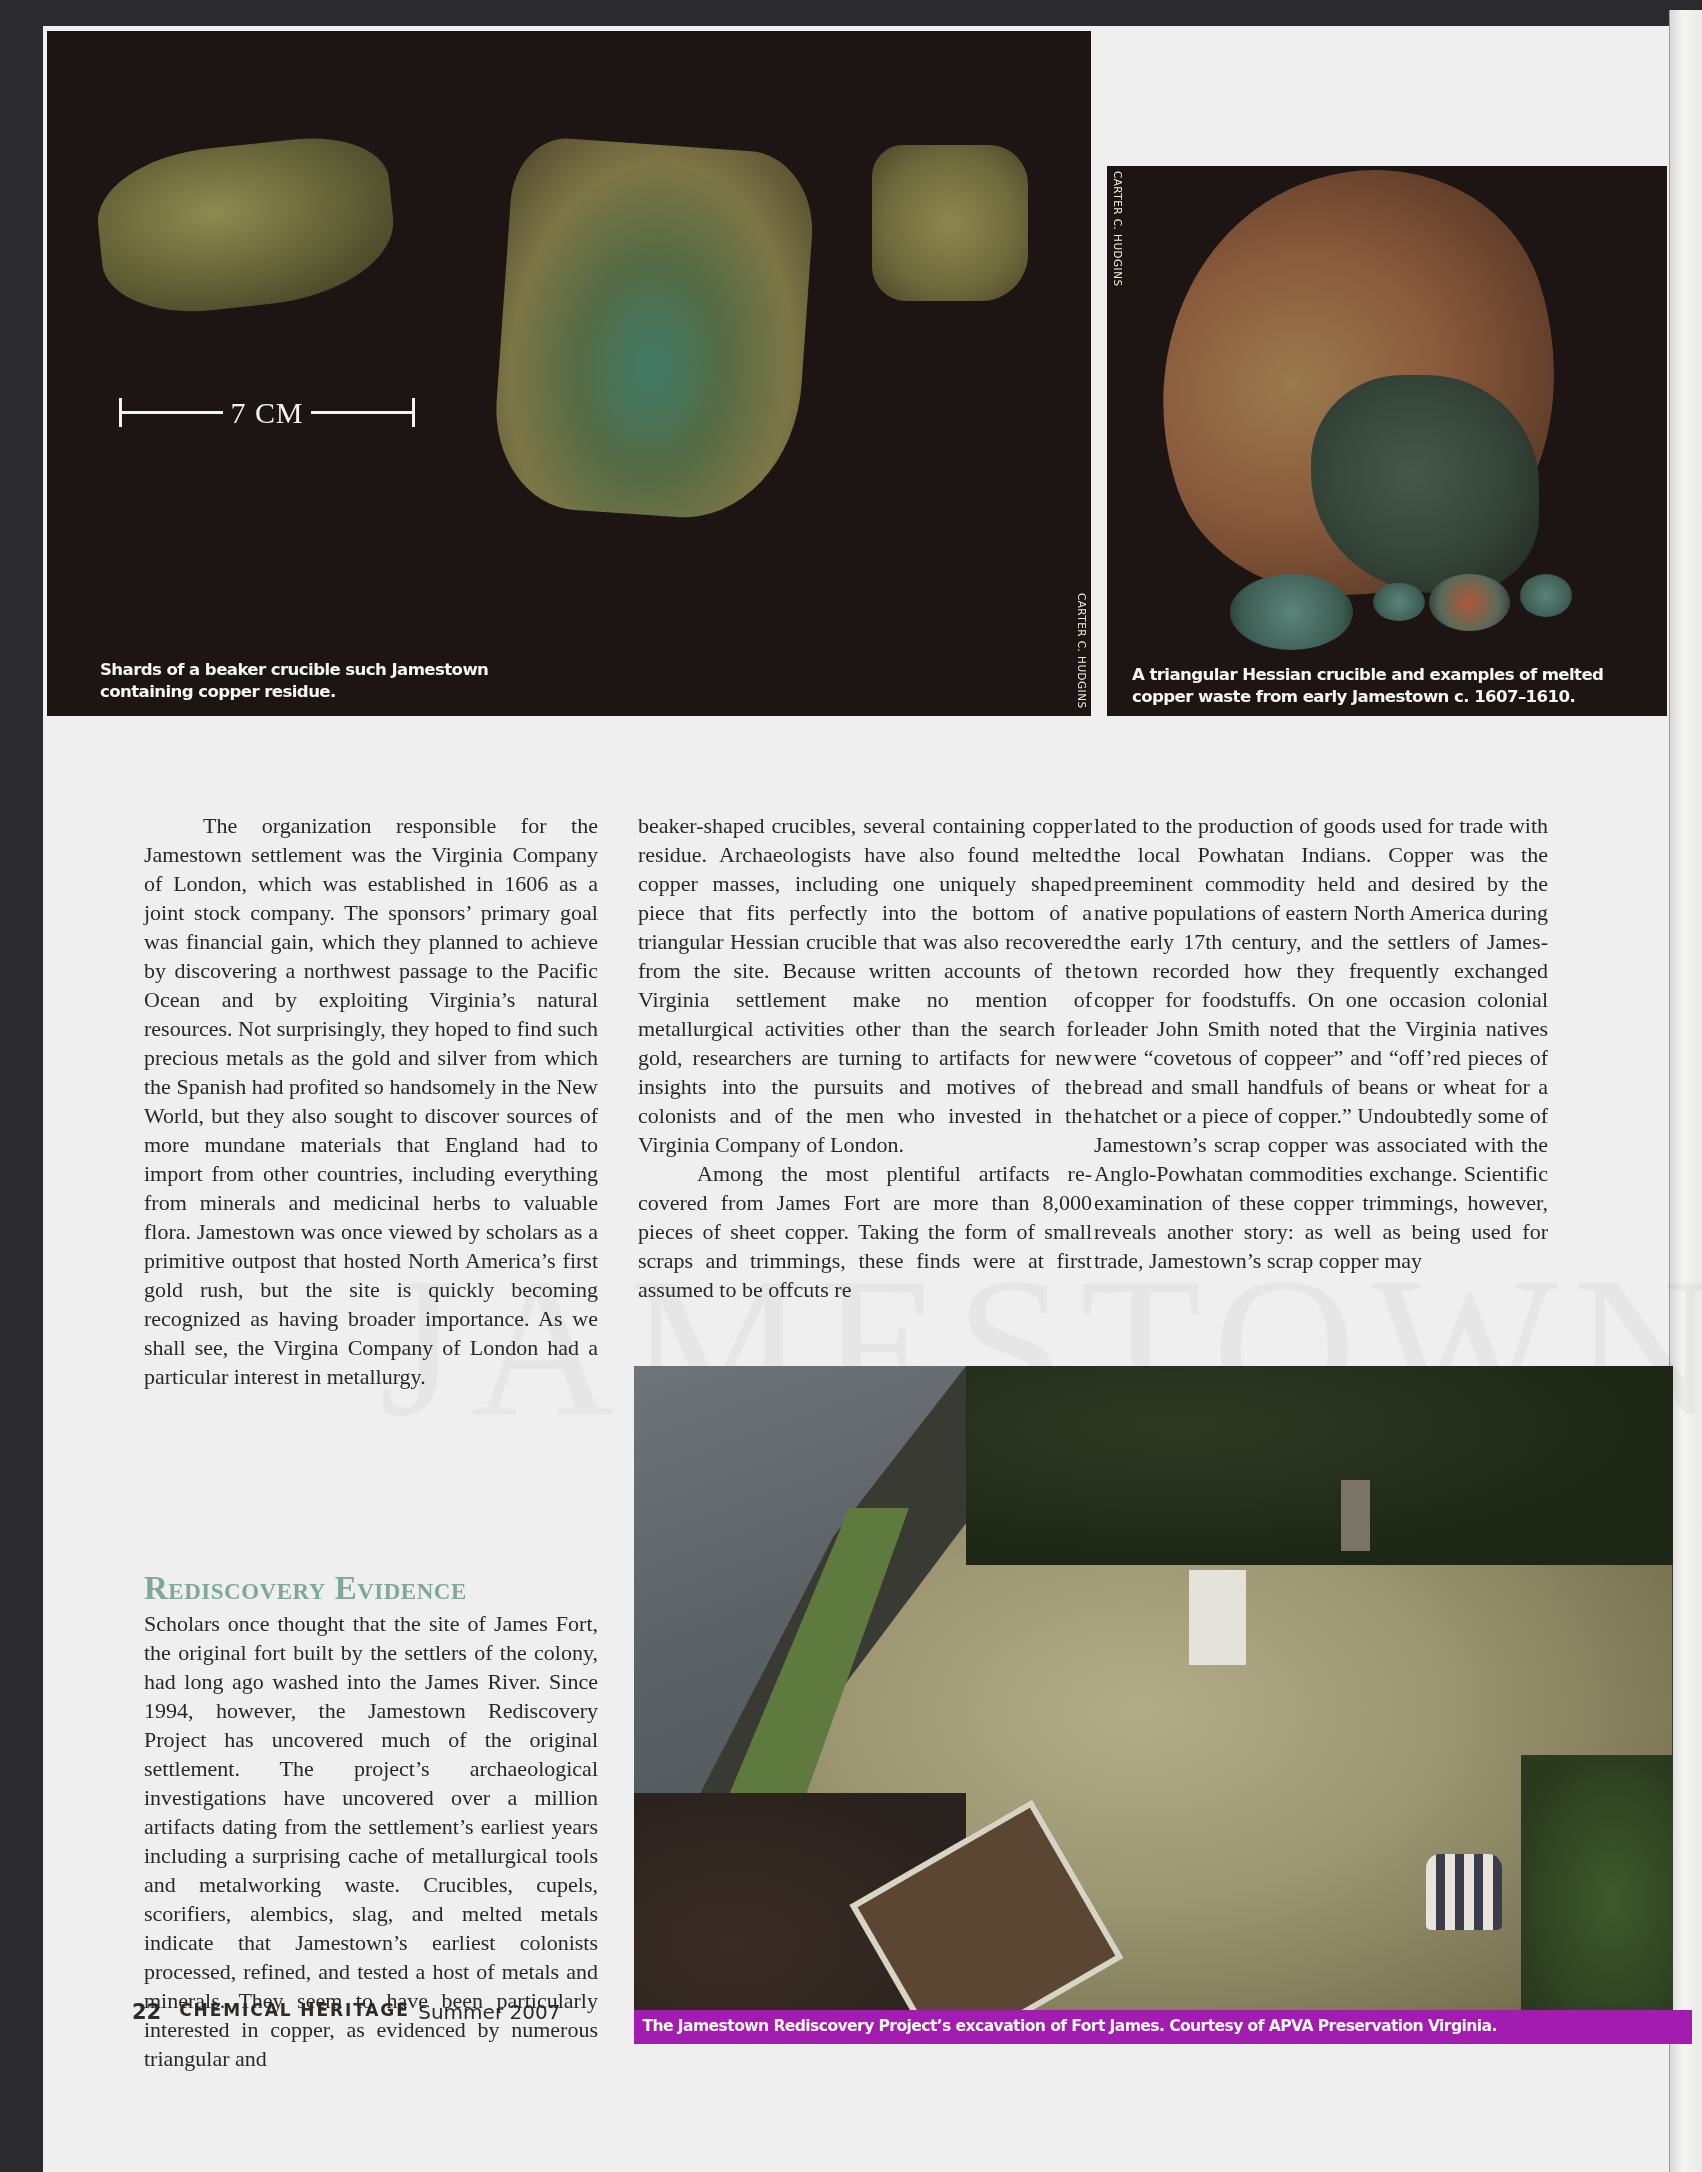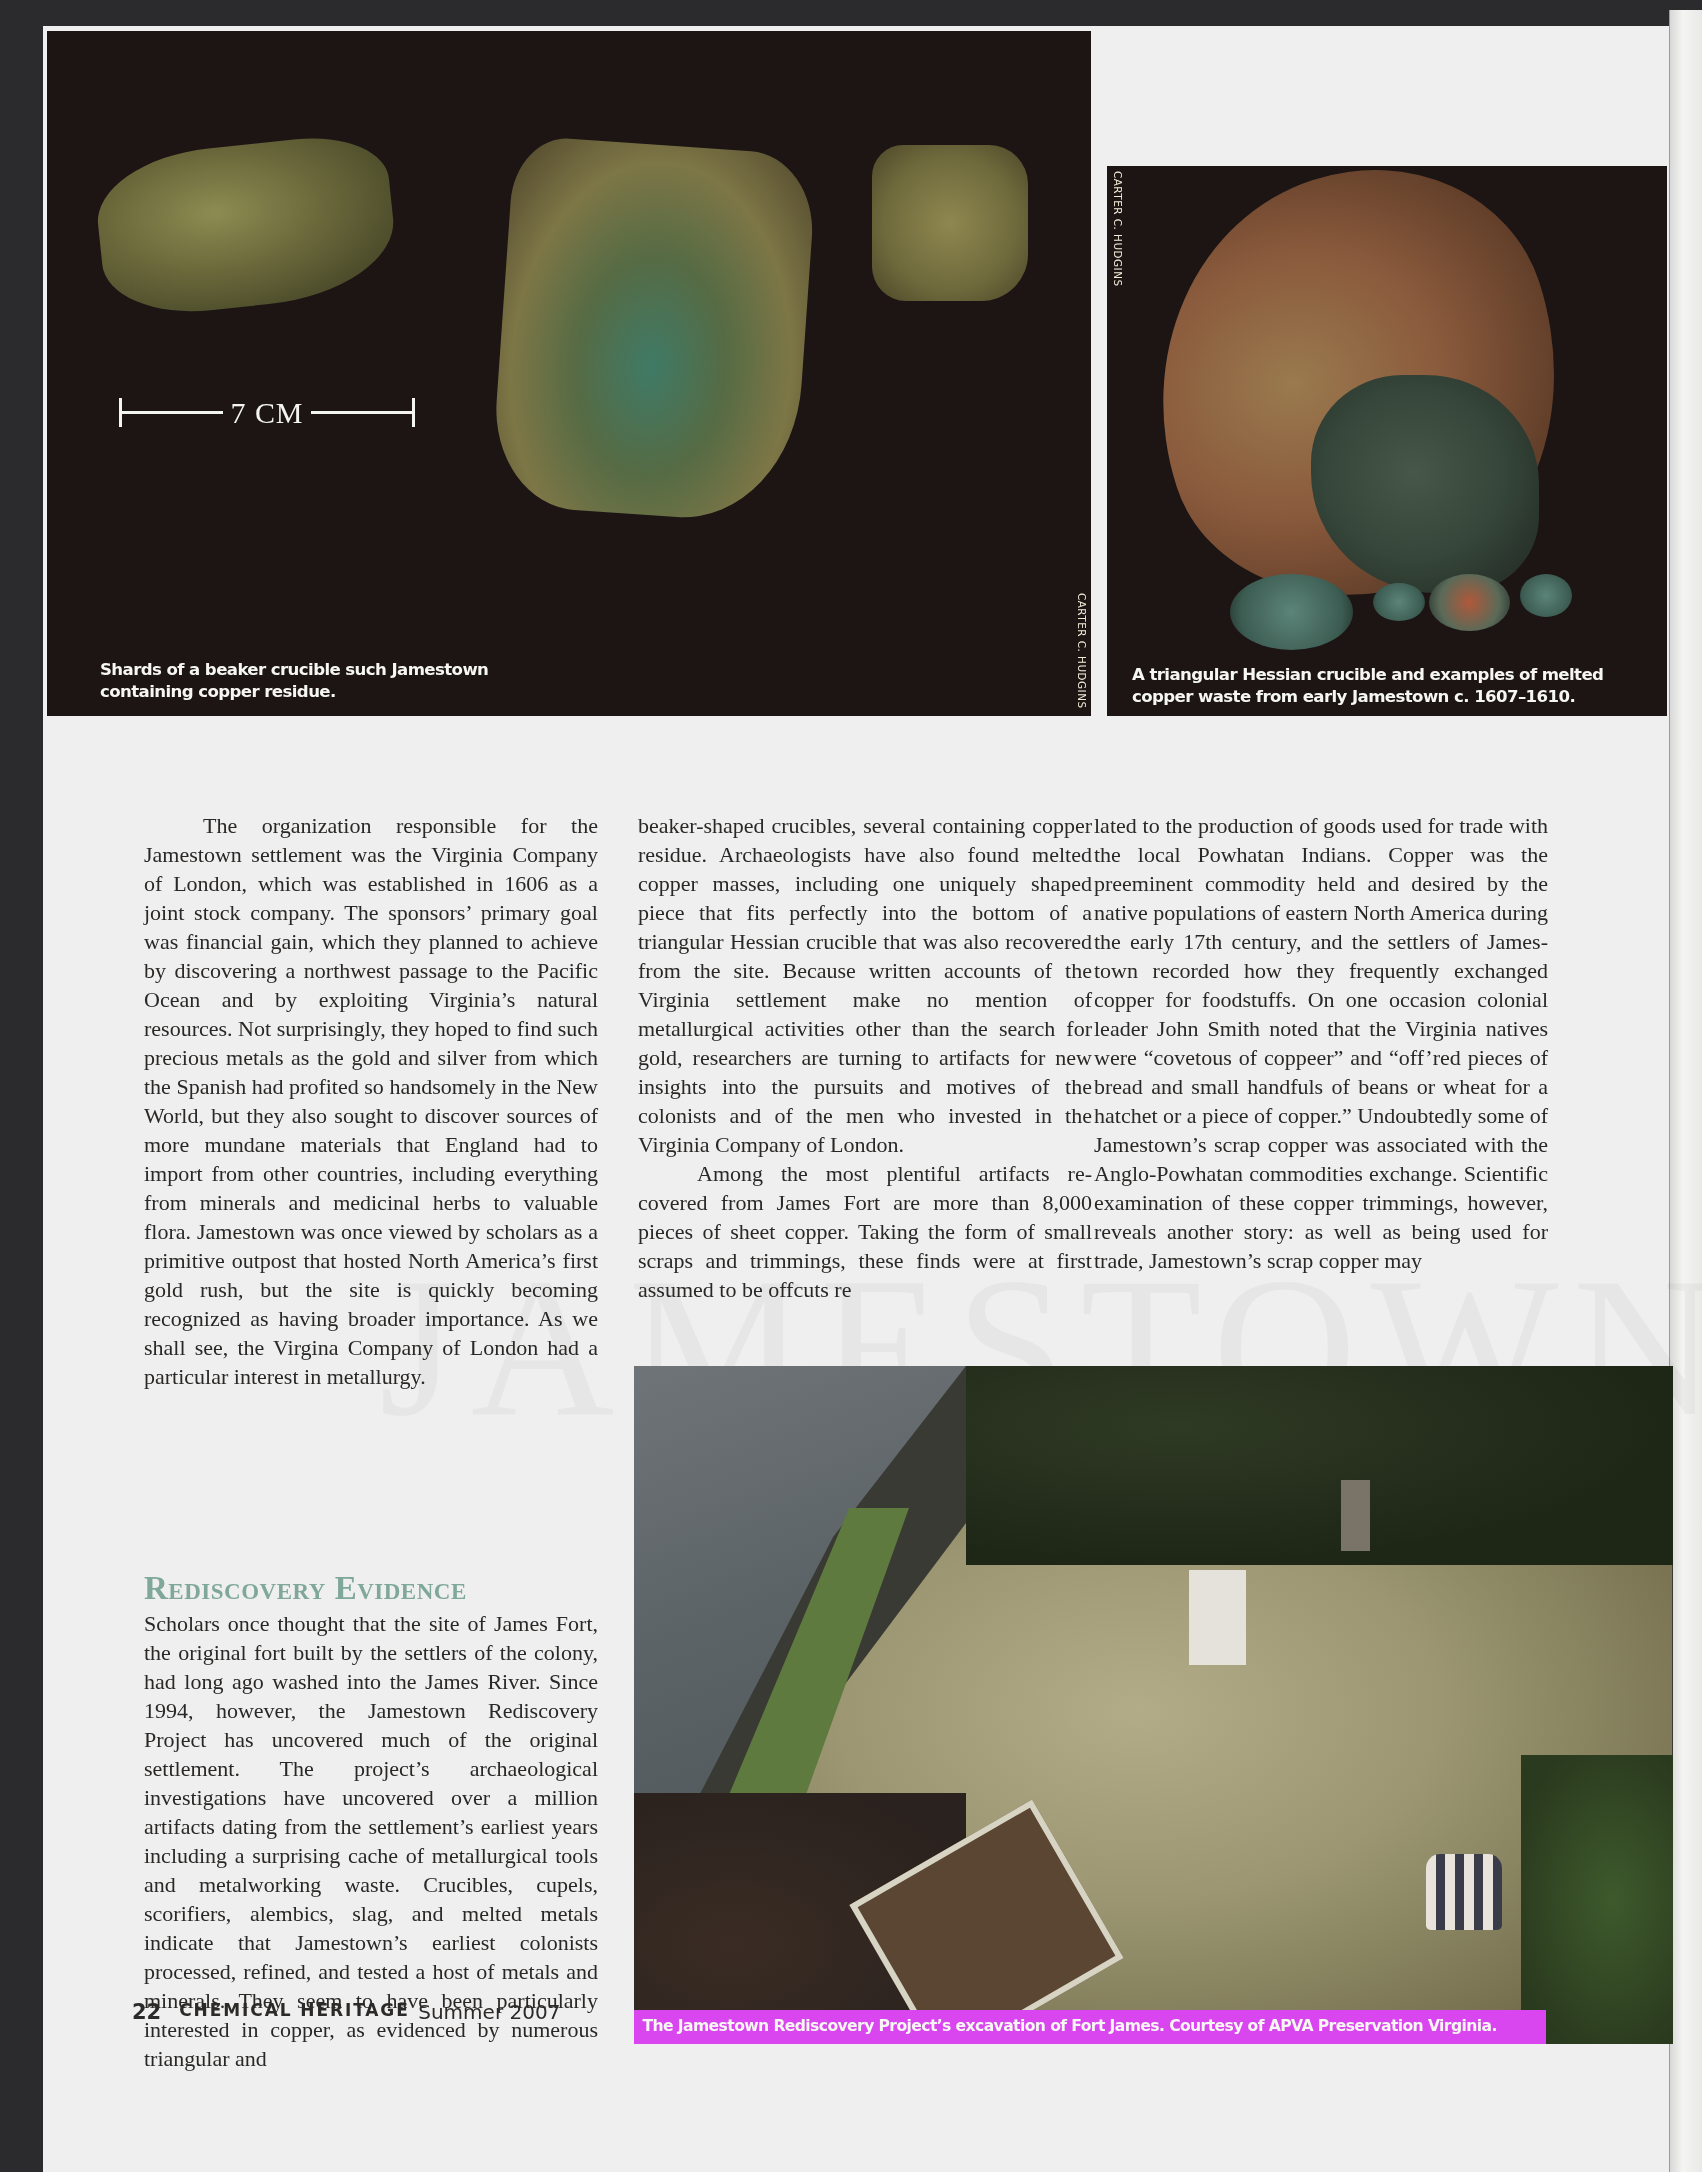--- a/index.html
+++ b/index.html
@@ -48,22 +48,22 @@
     }
 
     .caption-photo {
       position: absolute; color: #f6f6f2;
       font-family: "DejaVu Sans", sans-serif; font-weight: bold; font-size: 16.6px; line-height: 22px;
       letter-spacing: -0.6px;
     }
     .cap-left { left: 100px; top: 659px; width: 427px; }
     .cap-right { left: 1132px; top: 664px; width: 522px; }
     .cap-aerial {
-      position: absolute; left: 634px; top: 2010px; width: 912px; height: 34px;
-      background: #d946ef;
+      position: absolute; left: 634px; top: 2010px; width: 1058px; height: 34px;
+      background: #a21caf;
     }
     .cap-aerial span {
       position: absolute; left: 8.5px; top: 6.6px; color: #f6f6f2;
       font-family: "DejaVu Sans", sans-serif; font-weight: bold; font-size: 15.6px; letter-spacing: -0.6px;
     }
 
     .credit-vert {
       position: absolute; color: #f0ecd8;
       font-family: "DejaVu Sans", sans-serif; font-size: 10.4px; letter-spacing: 0.5px;
       writing-mode: vertical-rl; white-space: nowrap;

